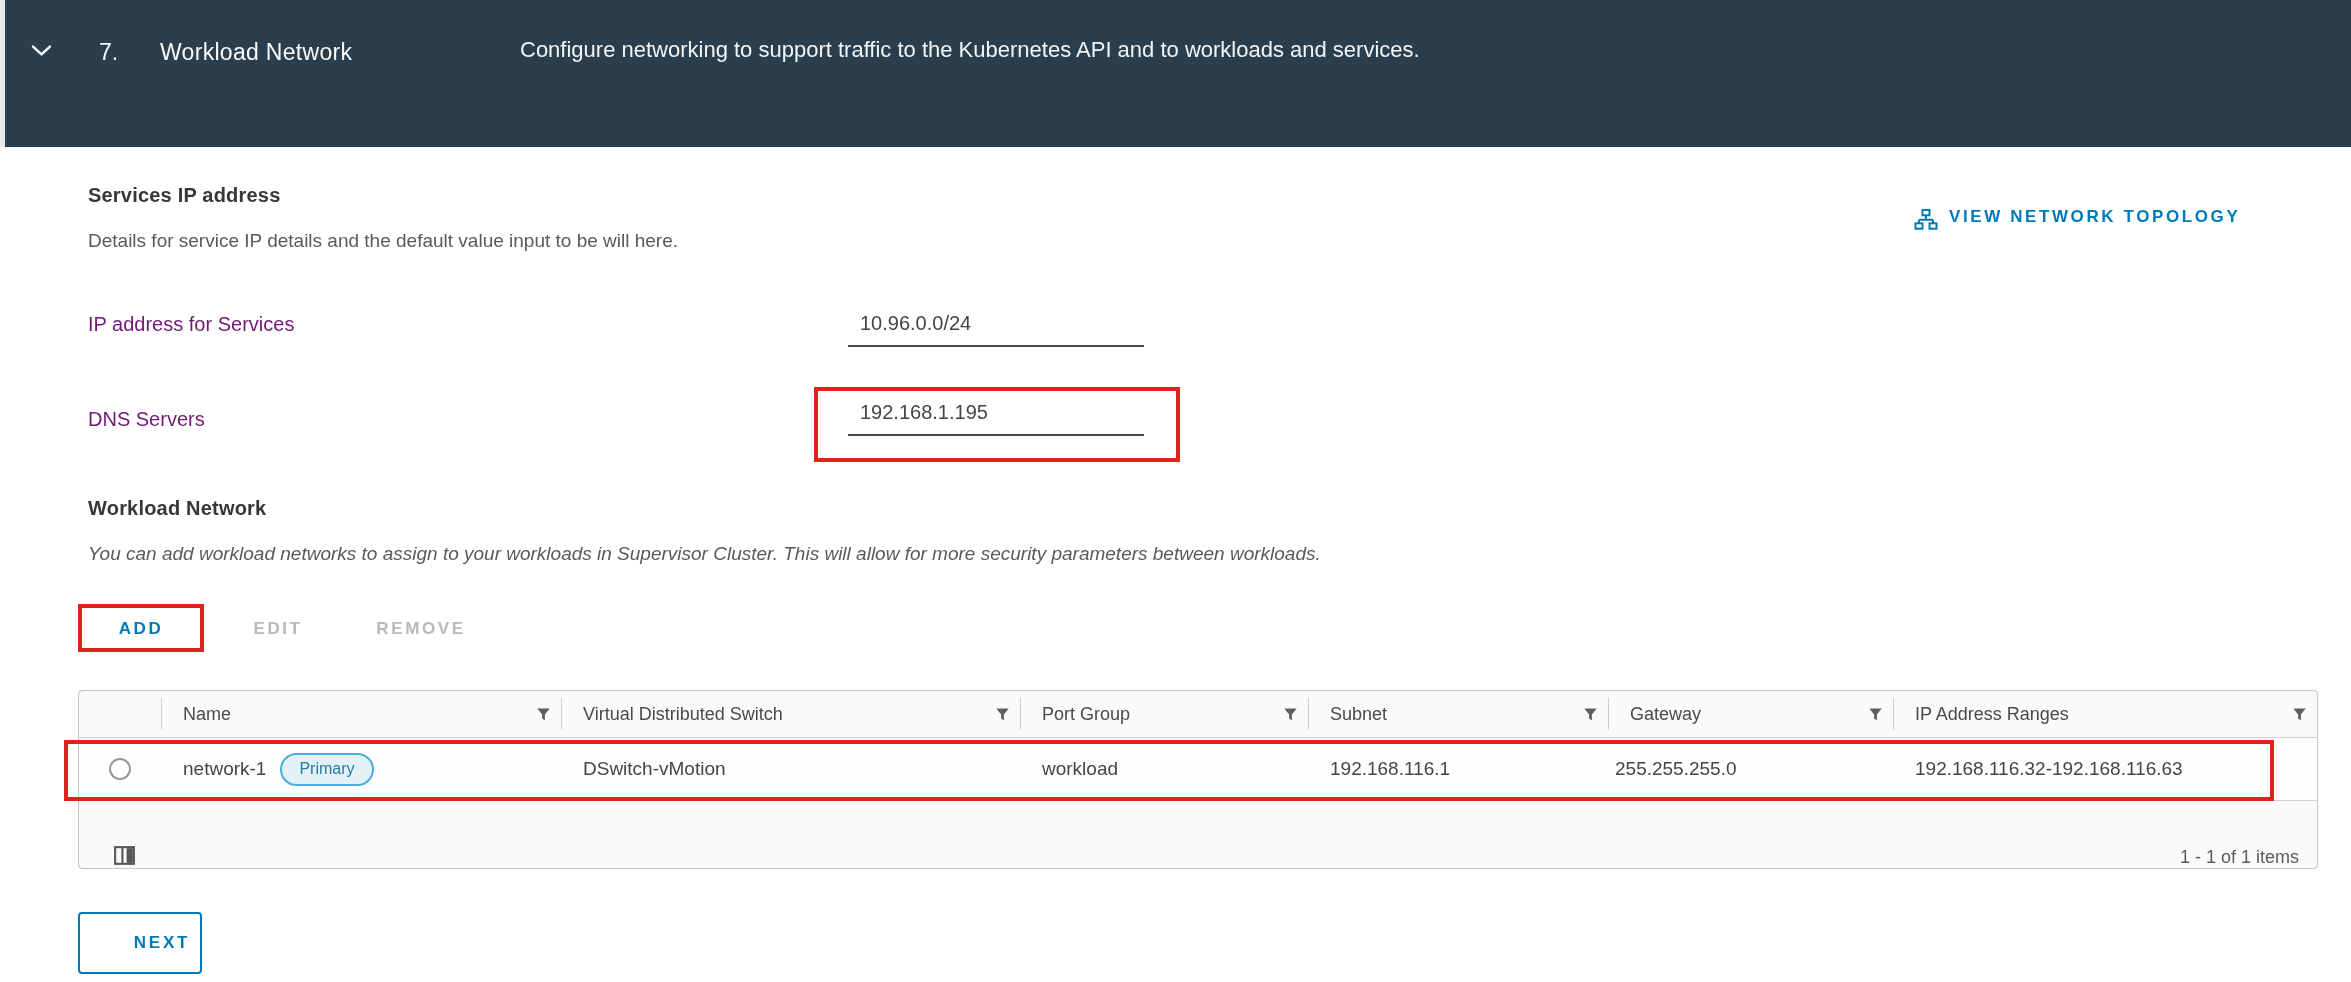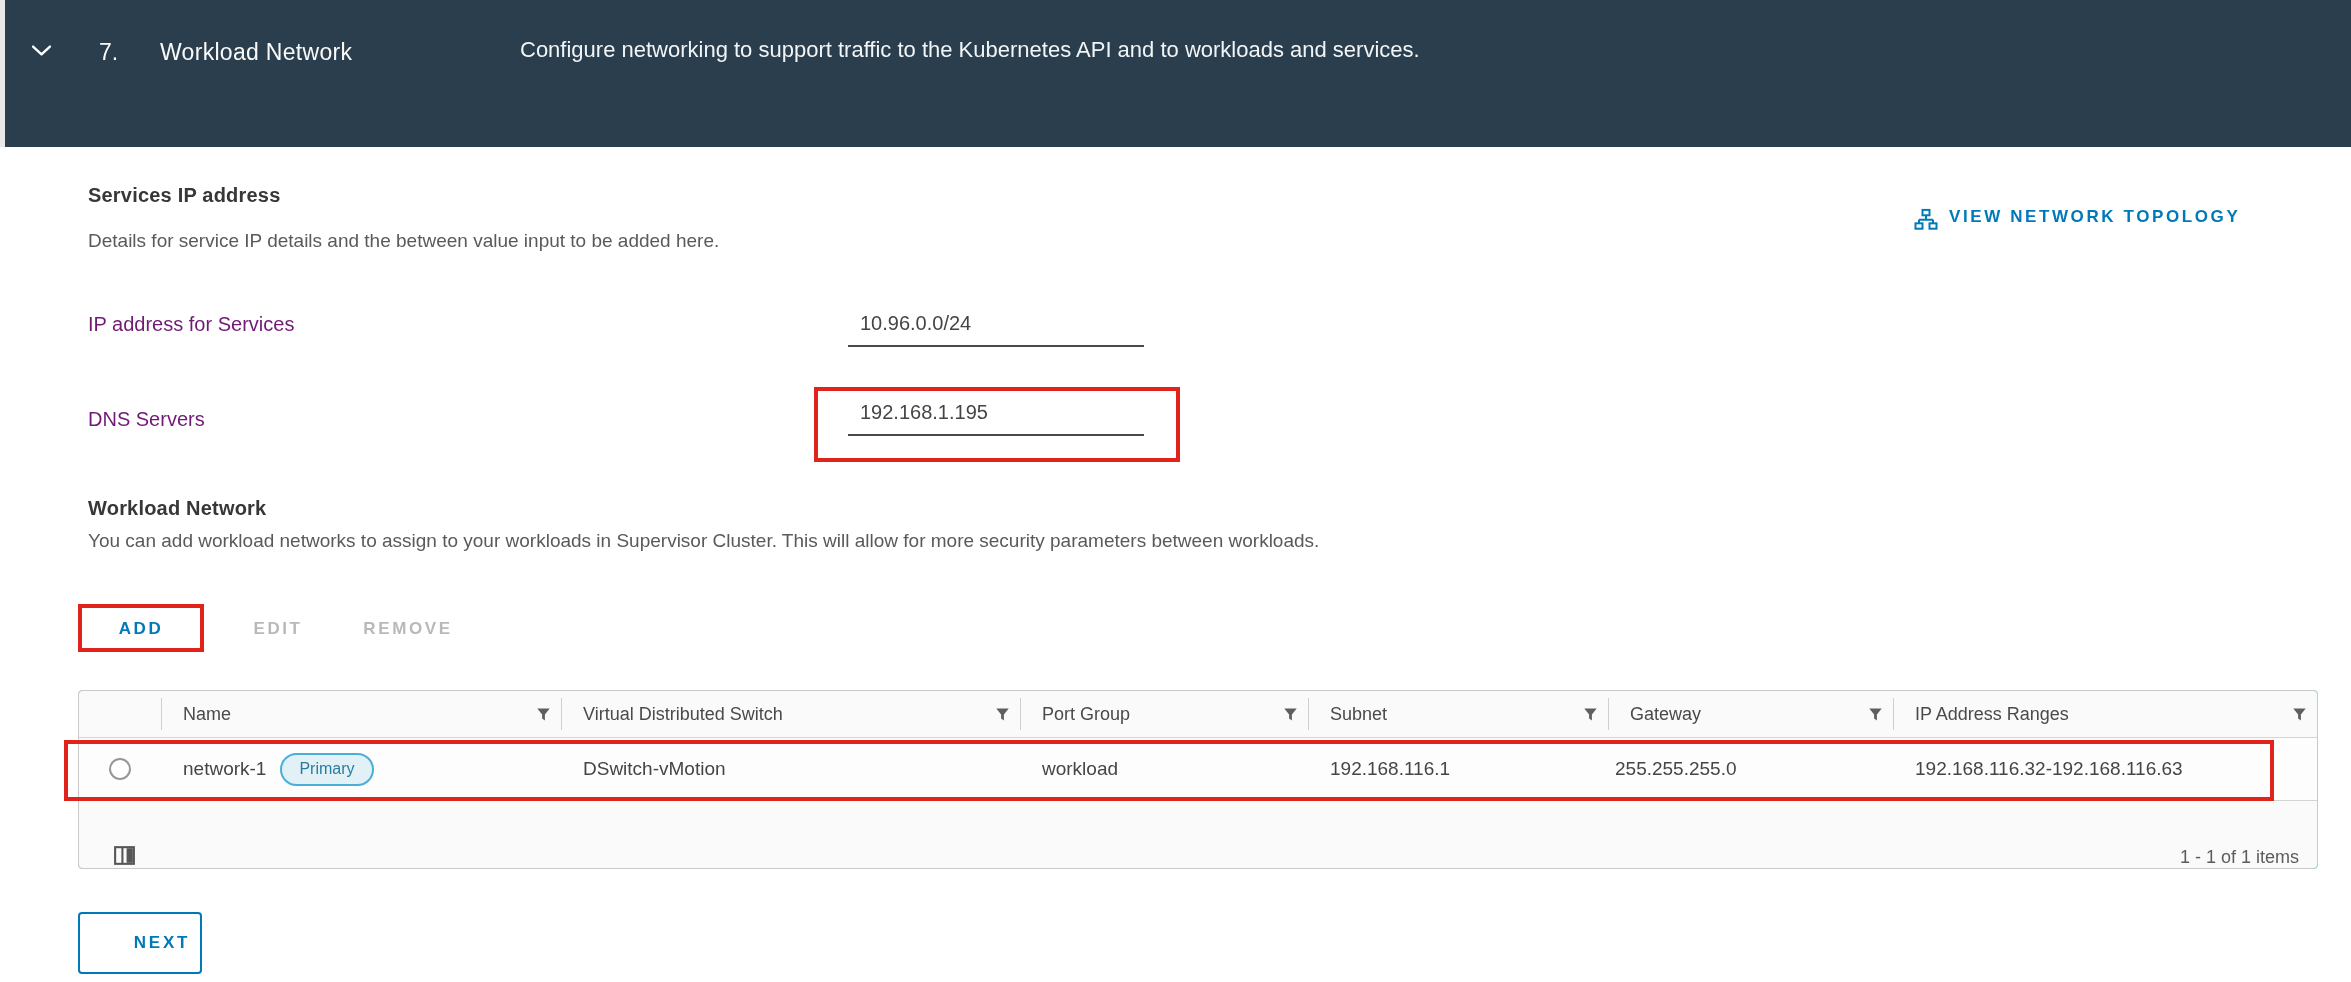--- a/index.html
+++ b/index.html
@@ -30,21 +30,21 @@
 
   
   .anno { position:absolute; border:4px solid #e0241b; pointer-events:none; }
 
   
   .tb-btn { position:absolute; top:608px; height:41px; display:flex; align-items:center; justify-content:center;
             font-size:17px; letter-spacing:2.6px; font-weight:600; background:transparent; border:none;
             font-family:"Liberation Sans", sans-serif; cursor:pointer; }
   .tb-add { left:82px; width:118px; color:#0079b8; }
   .tb-edit { left:230px; width:96px; color:#b9b9b9; }
-  .tb-remove { left:348px; width:120px; color:#b9b9b9; }
+  .tb-remove { left:361px; width:120px; color:#b9b9b9; }
 
   
   .grid { position:absolute; left:78px; top:690px; width:2240px; border:1px solid #c9c9c9; border-radius:4px;
           background:#5eead4; }
   .g-head { display:flex; height:47px; background:#fafafa; border-bottom:1px solid #d4d4d4; border-radius:4px 4px 0 0; }
   .g-row { display:flex; height:62px; background:#fdfdfd; align-items:center; }
   .g-cell { display:flex; align-items:center; padding-left:22px; padding-right:10px; position:relative;
             font-size:18px; color:#454545; overflow:hidden; white-space:nowrap; }
   .g-head .g-cell { font-size:18px; color:#4a4a4a; font-weight:400; }
   .g-head .g-cell.sep::before { content:""; position:absolute; left:0; top:7px; bottom:7px; width:1px; background:#cfcfcf; }
@@ -82,41 +82,41 @@
     <div class="left-strip"></div>
     <svg class="chevron" viewBox="0 0 24 24">
       <path d="M4.5 8.5 L12 15.5 L19.5 8.5" stroke="#ffffff" stroke-width="2.1" fill="none" stroke-linecap="round" stroke-linejoin="round"></path>
     </svg>
     <div class="step-num">7.</div>
     <div class="step-title">Workload Network</div>
     <div class="step-desc">Configure networking to support traffic to the Kubernetes API and to workloads and services.</div>
   </div>
 
   <div class="sec-title" style="left:88px; top:184px;">Services IP address</div>
-  <div class="sec-desc" style="left:88px; top:230px;">Details for service IP details and the between value input to be added here.</div>
+  <div class="sec-desc" style="left:88px; top:230px;">Details for service IP details and the default value input to be will here.</div>
 
   <div class="topo-link">
     <svg viewBox="0 0 24 24" fill="none" stroke="#0079b8" stroke-width="1.7">
       <rect x="9" y="2.5" width="6" height="4.6"></rect>
       <path d="M12 7.1 V11 M6 11 H18 M6 11 V14 M18 11 V14"></path>
       <rect x="3" y="14" width="6" height="4.6"></rect>
       <rect x="15" y="14" width="6" height="4.6"></rect>
     </svg>
     <span>VIEW NETWORK TOPOLOGY</span>
   </div>
 
   <div class="field-label" style="left:88px; top:313px;">IP address for Services</div>
   <input class="clr-input" style="top: 305px;" value="10.96.0.0/24">
 
   <div class="field-label" style="left:88px; top:408px;">DNS Servers</div>
   <input class="clr-input" style="top: 394px;" value="192.168.1.195">
   <div class="anno" style="left:814px; top:387px; width:366px; height:75px;"></div>
 
   <div class="sec-title" style="left:88px; top:497px;">Workload Network</div>
-  <div class="sec-desc" style="left:88px; top:530px;">You can add workload networks to assign to your workloads in Supervisor Cluster. This will allow for more security parameters between workloads.</div>
+  <div class="sec-desc" style="left:88px; top:543px;font-style:italic;">You can add workload networks to assign to your workloads in Supervisor Cluster. This will allow for more security parameters between workloads.</div>
 
   <button class="tb-btn tb-add">ADD</button>
   <div class="anno" style="left:78px; top:604px; width:126px; height:48px;"></div>
   <button class="tb-btn tb-edit">EDIT</button>
   <button class="tb-btn tb-remove">REMOVE</button>
 
   <div class="grid">
     <div class="g-head">
       <div class="g-cell c-sel"></div>
       <div class="g-cell c-name sep">

